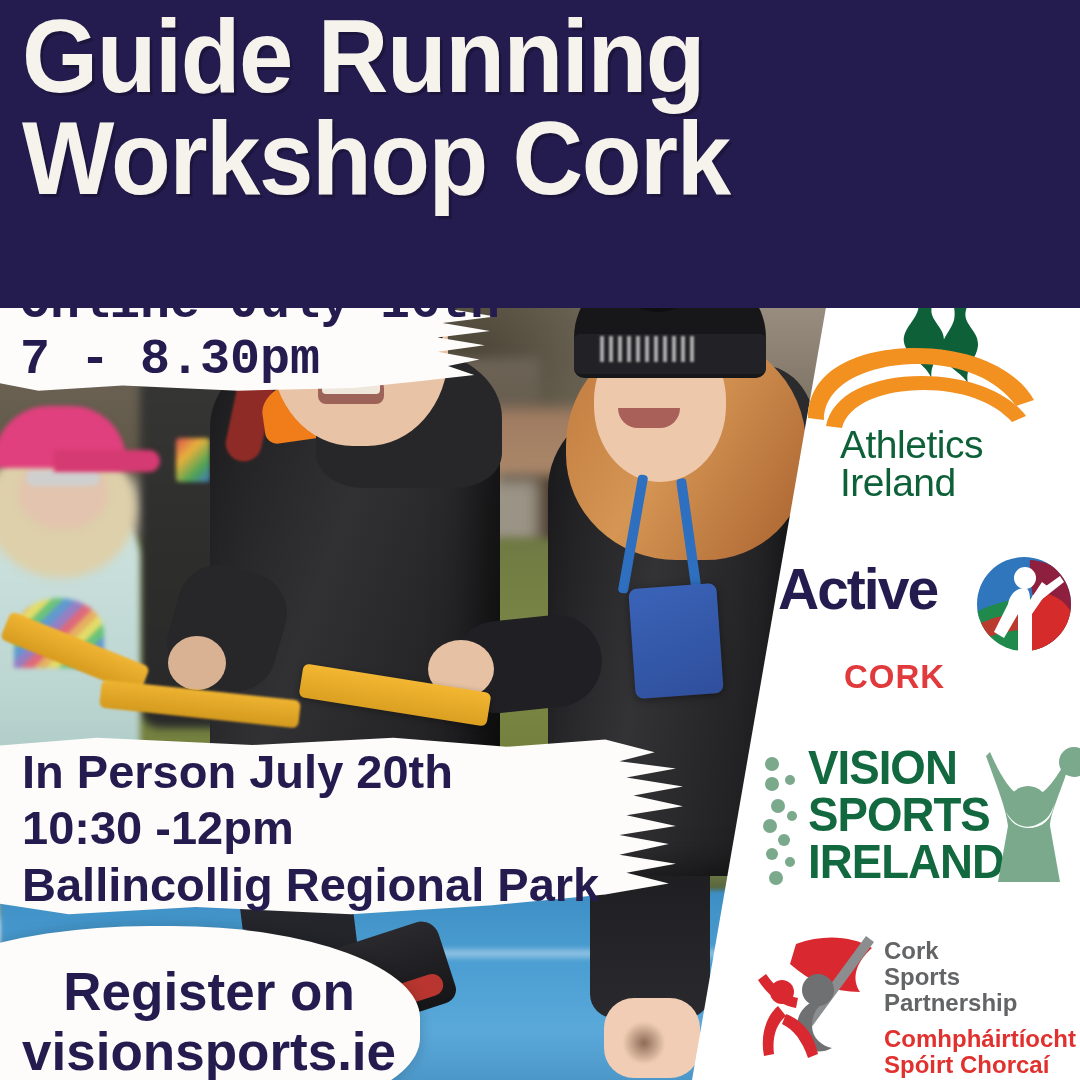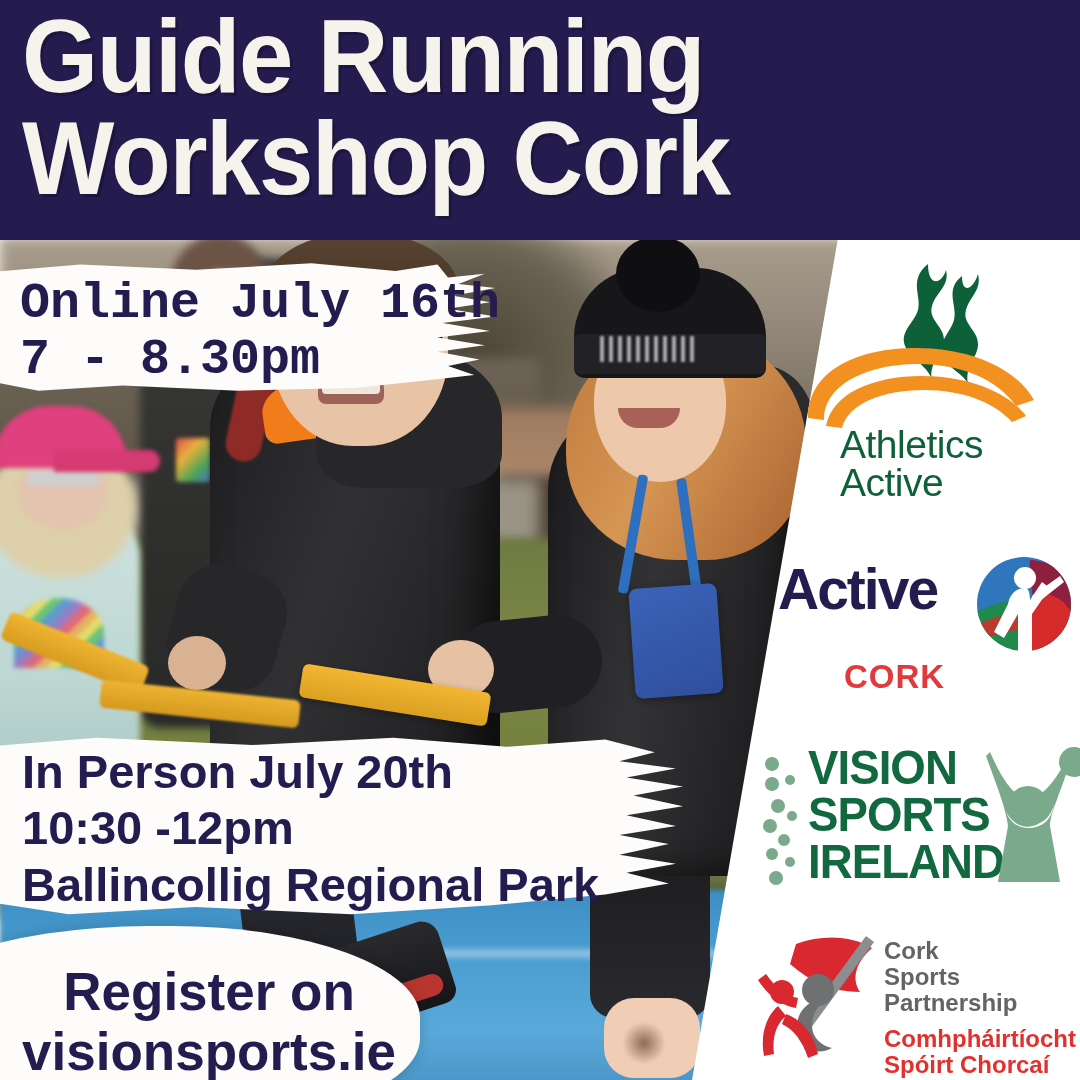--- a/index.html
+++ b/index.html
@@ -13,21 +13,21 @@
   #poster {
     position: relative;
     width: 1080px; height: 1080px;
     overflow: hidden;
     background: #f2f0ea;
   }
 
   
   .title-banner {
     position: absolute; left: 0; top: 0;
-    width: 1080px; height: 240px;
+    width: 1080px; height: 308px;
     background: #241c4f;
     z-index: 40;
   }
   .title-text {
     position: absolute;
     left: 22px; top: 6px;
     width: 1040px;
     color: #f6f3ec;
     font-family: "Liberation Sans Narrow", "Liberation Sans", sans-serif;
     font-weight: 700;
@@ -526,21 +526,21 @@
                  C76 104 90 96 90 82 C90 68 74 62 78 48 C82 34 94 28 90 12
                  C86 26 74 34 74 14 Z" fill="#0d6038"></path>
       </svg>
       <svg class="ai-track" width="236" height="86" viewBox="0 0 236 86">
         <path d="M6 74 C6 26 56 4 114 4 C168 4 214 24 232 56 L214 62
                  C196 36 160 20 116 20 C66 20 22 40 22 76 Z" fill="#f29020"></path>
         <path d="M24 82 C30 50 70 32 120 32 C166 32 206 48 224 72 L210 78
                  C192 58 160 46 122 46 C80 46 46 60 40 84 Z" fill="#f29020"></path>
       </svg>
       <div class="ai-name">Athletics
-Active</div>
+Ireland</div>
     </div>
 
     <div class="logo-block" id="logo-activecities">
       <div class="ac-word l1">Active</div>
       <div class="ac-cork">CORK</div>
       <svg class="ac-mark" width="104" height="104" viewBox="0 0 104 104">
         <defs>
           <clipPath id="accircle">
               <circle cx="52" cy="52" r="47"></circle>
             </clipPath>

